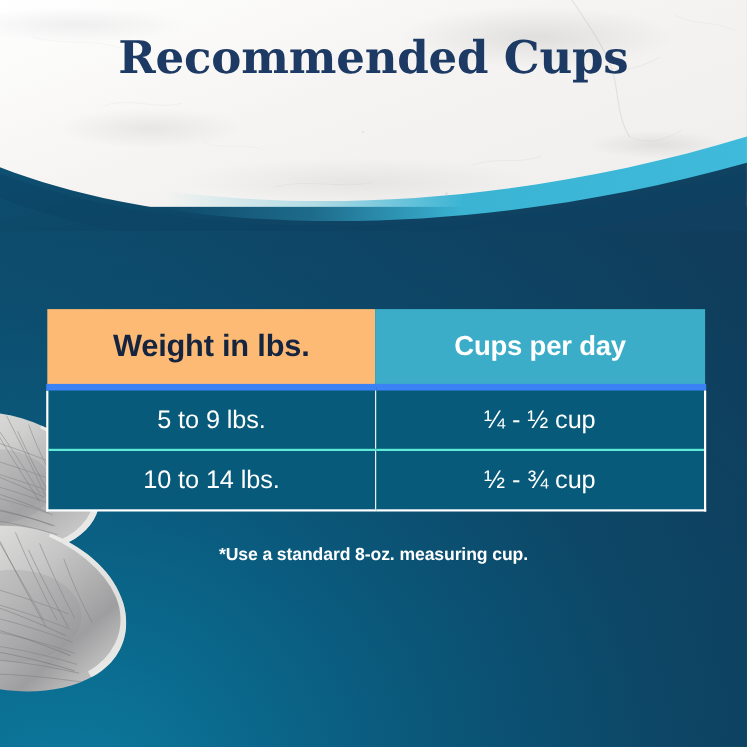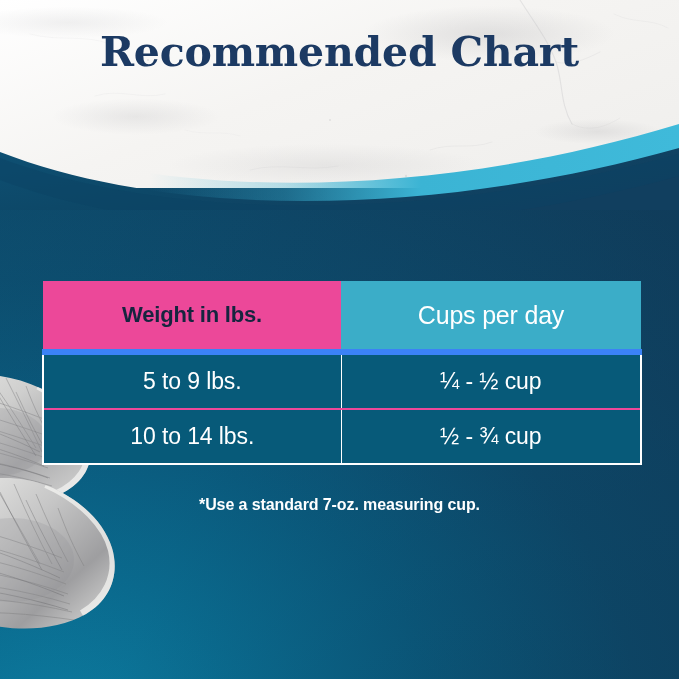--- a/index.html
+++ b/index.html
@@ -114,46 +114,46 @@
     table-layout: fixed;
   }
   .chart-table td {
     padding: 0;
     text-align: center;
     vertical-align: middle;
   }
   .th-weight {
     width: 298px;
     height: 68px;
-    background: #ec4899;
+    background: #fdba74;
     color: #16253f;
-    font-size: 22px;
+    font-size: 28px;
     font-weight: bold;
     letter-spacing: -0.2px;
   }
   .th-cups {
     width: 300px;
     height: 68px;
     background: #3badc8;
     color: #ffffff;
     font-size: 25px;
-    font-weight: normal;
+    font-weight: bold;
     letter-spacing: -0.2px;
   }
   .data-cell {
     height: 53px;
     background: #075a79;
     color: #ffffff;
     font-size: 23px;
     font-weight: normal;
     letter-spacing: -0.1px;
   }
   .data-cell.left-cell  { border-left: 2px solid #ffffff; border-right: 1px solid #ffffff; }
   .data-cell.right-cell { border-right: 2px solid #ffffff; margin-left: 36px; }
-  tr.data-row + tr.data-row .data-cell { border-top: 2px solid #ec4899; }
+  tr.data-row + tr.data-row .data-cell { border-top: 2px solid #5eead4; }
   tr.header-row + tr.data-row .data-cell { border-top: 6px solid #3b82f6; }
   tr.data-row:last-child .data-cell { border-bottom: 2px solid #ffffff; }
 
   
   .footnote {
     position: absolute;
     left: 0;
     top: 496px;
     width: 679px;
     text-align: center;
@@ -211,21 +211,21 @@
     </defs>
 
     <path d="M0 137 C170 200, 430 200, 679 124 L679 152 C430 228, 170 228, 0 165 Z" fill="url(#tealFade)"></path>
 
     <path d="M0 152 C170 218, 430 218, 679 148 L679 210 L0 210 Z" fill="url(#navyCurve)"></path>
 
     <path d="M0 158 C170 222, 430 222, 679 154 L679 176 C430 244, 170 244, 0 180 Z" fill="#0b4263" opacity="0.45"></path>
   </svg>
 
   <div class="title-block">
-    <div class="title-line">Recommended Chart</div>
+    <div class="title-line">Recommended Cups</div>
   </div>
 
   <svg class="paws" width="210" height="311" viewBox="0 0 210 311">
     <defs>
       <linearGradient id="furA" x1="0.15" y1="0" x2="0.9" y2="0.85">
         <stop offset="0" stop-color="#e9e9e7"></stop>
         <stop offset="0.35" stop-color="#cfcfce"></stop>
         <stop offset="0.62" stop-color="#a9a9ab"></stop>
         <stop offset="1" stop-color="#dededc"></stop>
       </linearGradient>
@@ -308,15 +308,15 @@
         <td class="data-cell left-cell">5 to 9 lbs.</td>
         <td class="data-cell right-cell">¼ - ½ cup</td>
       </tr>
       <tr class="data-row">
         <td class="data-cell left-cell">10 to 14 lbs.</td>
         <td class="data-cell right-cell">½ - ¾ cup</td>
       </tr>
     </tbody>
   </table>
 
-  <div class="footnote">*Use a standard 7-oz. measuring cup.</div>
+  <div class="footnote">*Use a standard 8-oz. measuring cup.</div>
 
 </div>
 
 </body></html>

